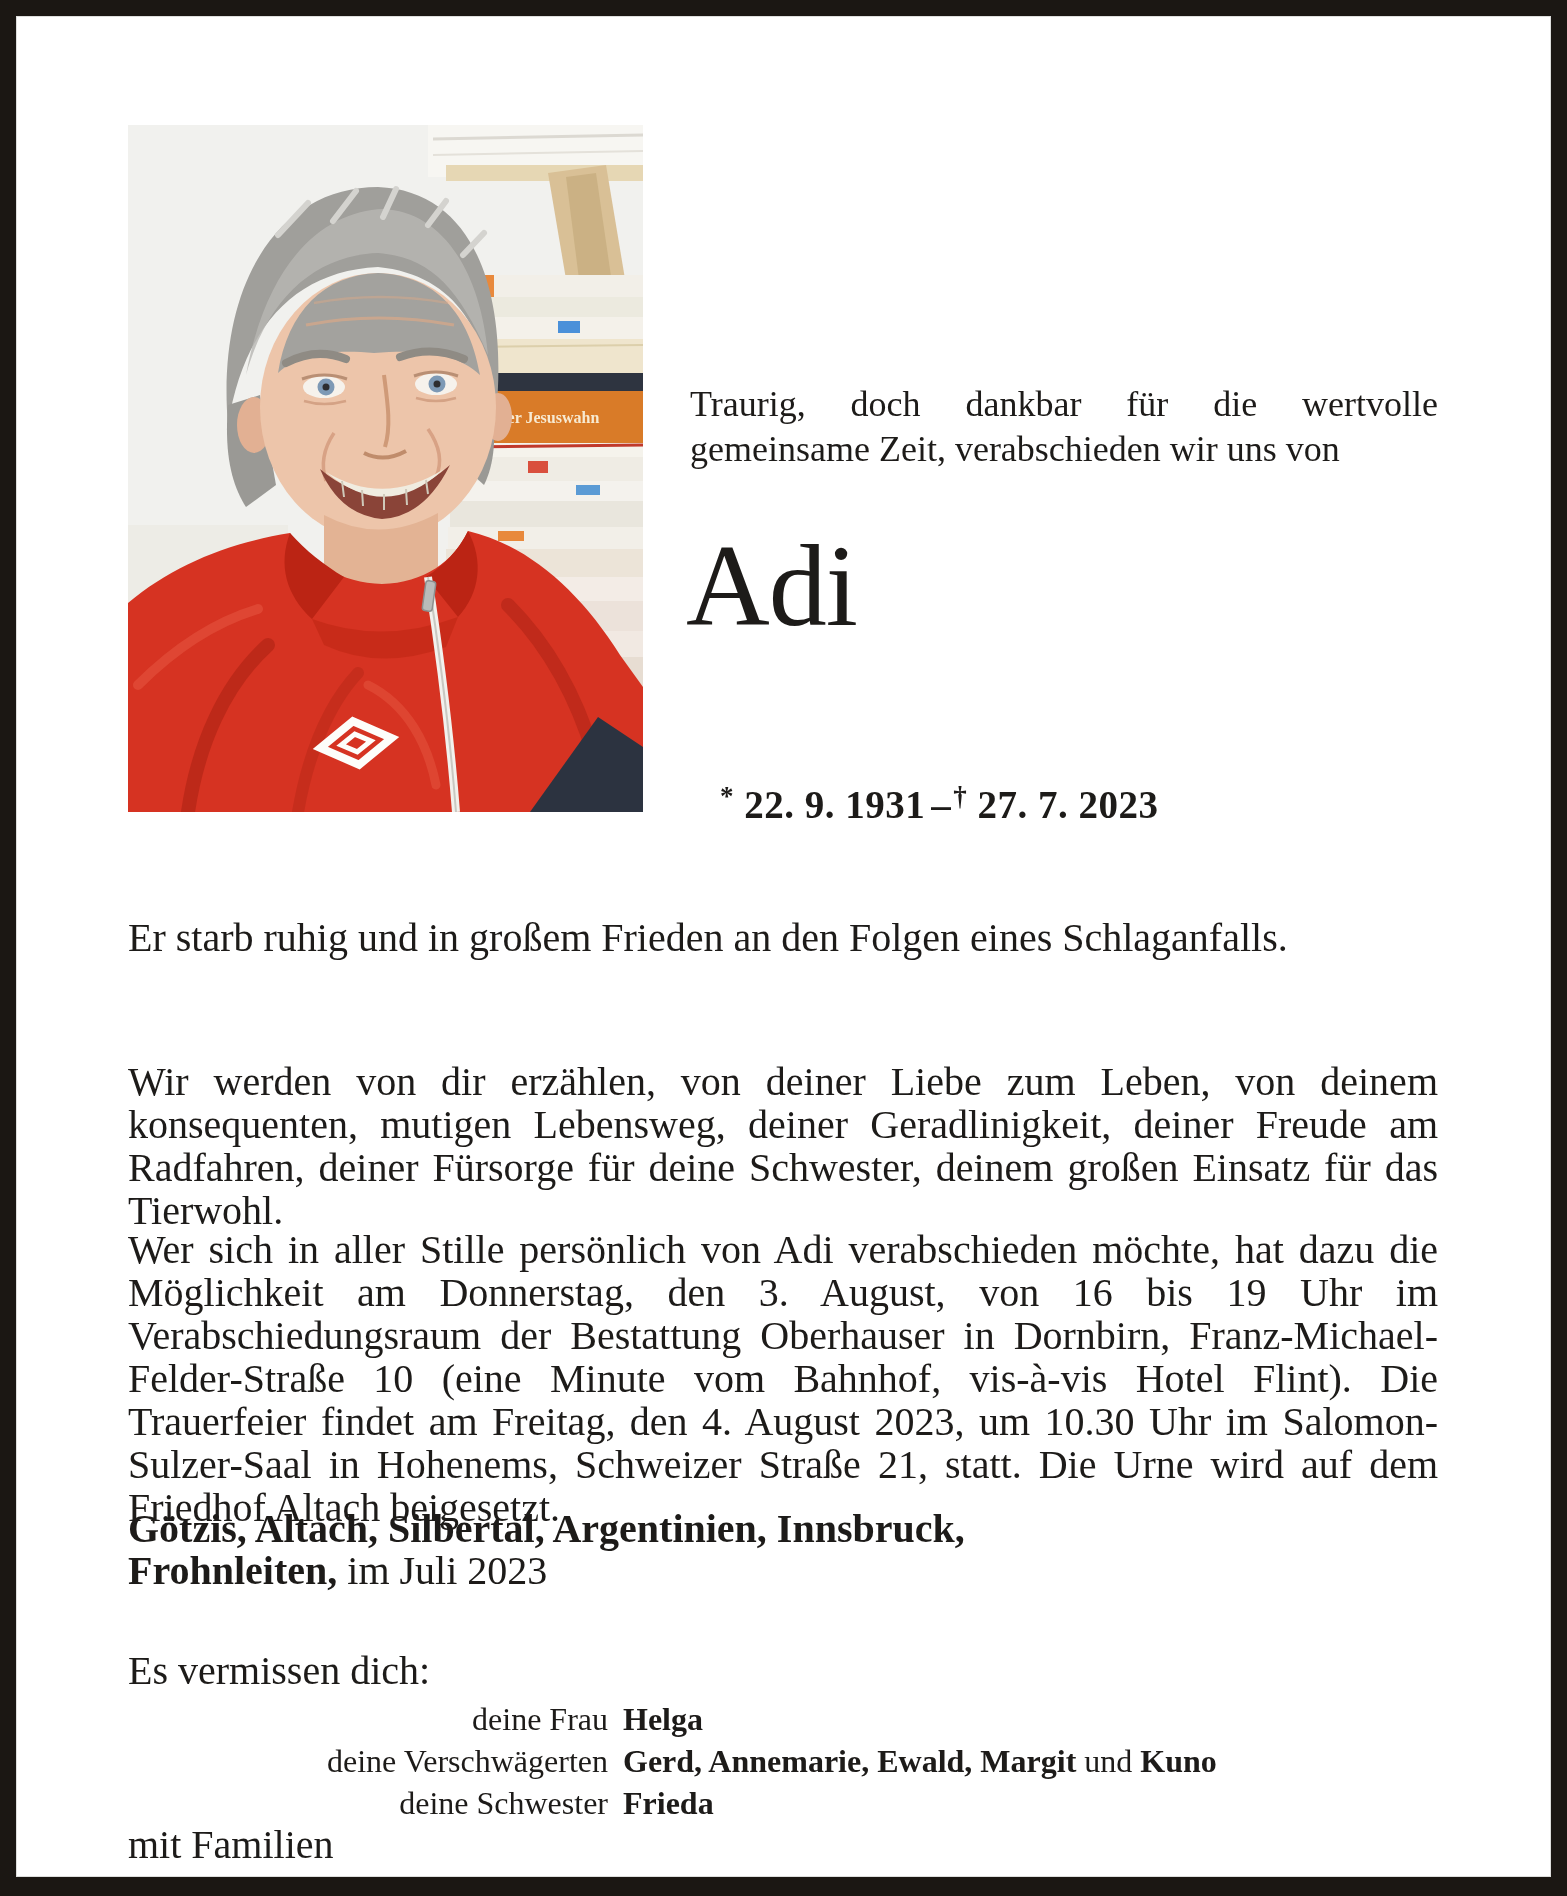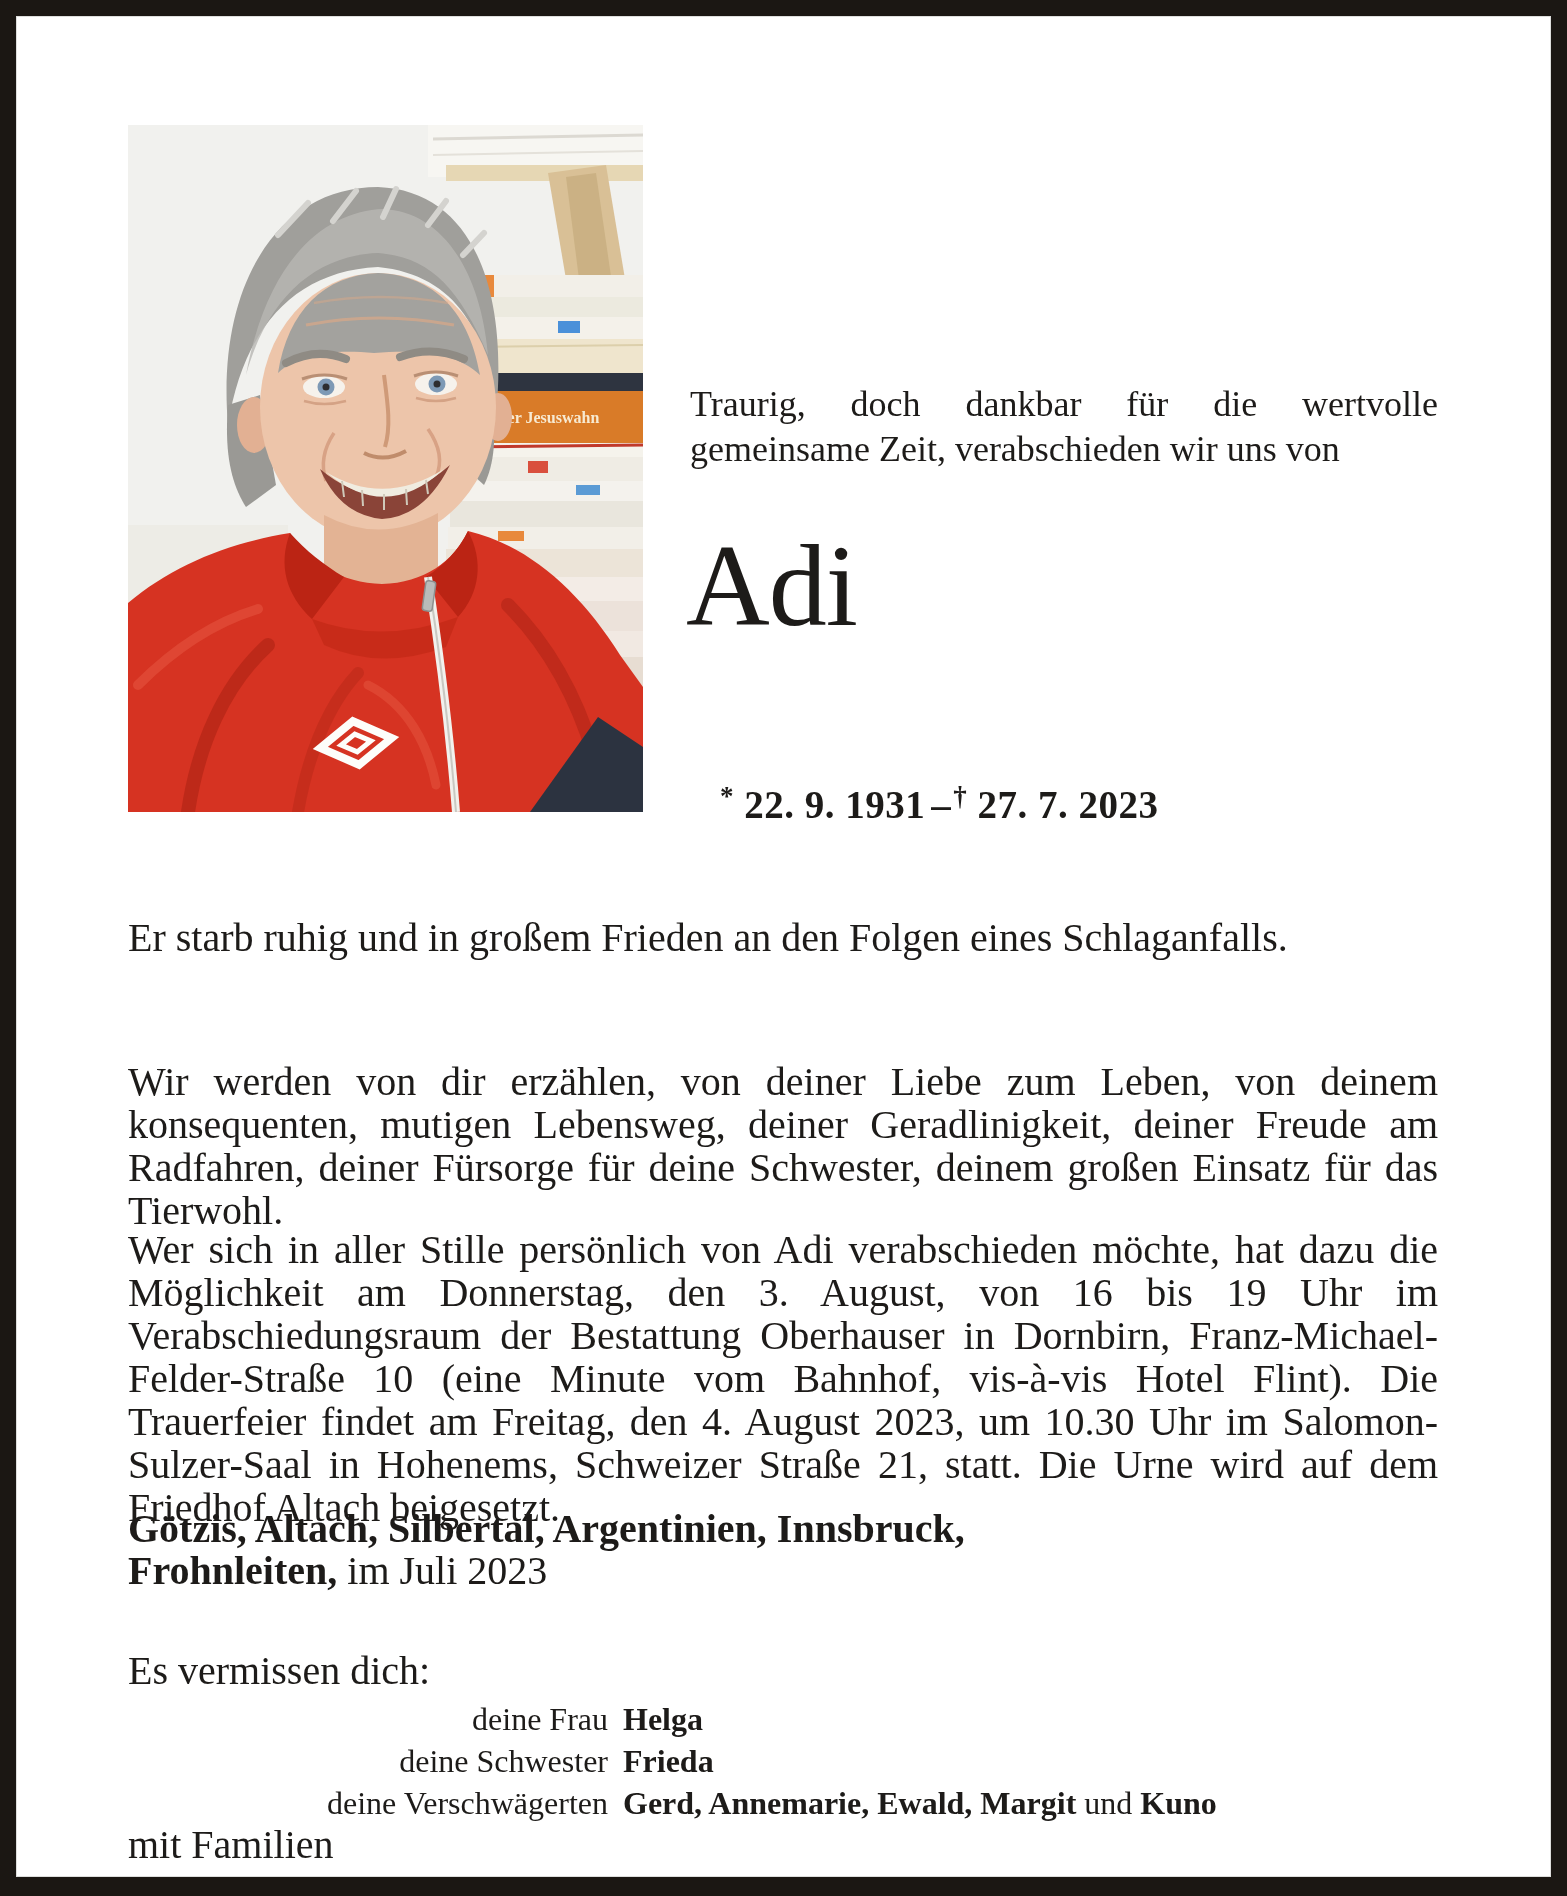--- a/index.html
+++ b/index.html
@@ -211,24 +211,24 @@
   </div>
 
   <div class="abs heading center">Es vermissen dich:</div>
 
   <div class="abs sig">
     <div class="sig-row">
       <span class="sig-label">deine Frau</span>
       <span class="sig-names bold">Helga</span>
     </div>
     <div class="sig-row">
+      <span class="sig-label">deine Verschwägerten</span>
+      <span class="sig-names"><span class="bold">Gerd, Annemarie, Ewald, Margit</span><span> und </span><span class="bold">Kuno</span></span>
+    </div>
+    <div class="sig-row">
       <span class="sig-label">deine Schwester</span>
       <span class="sig-names bold">Frieda</span>
     </div>
-    <div class="sig-row">
-      <span class="sig-label">deine Verschwägerten</span>
-      <span class="sig-names"><span class="bold">Gerd, Annemarie, Ewald, Margit</span><span> und </span><span class="bold">Kuno</span></span>
-    </div>
   </div>
 
   <div class="abs familien center">mit Familien</div>
 
 </div>
 
 </body></html>

